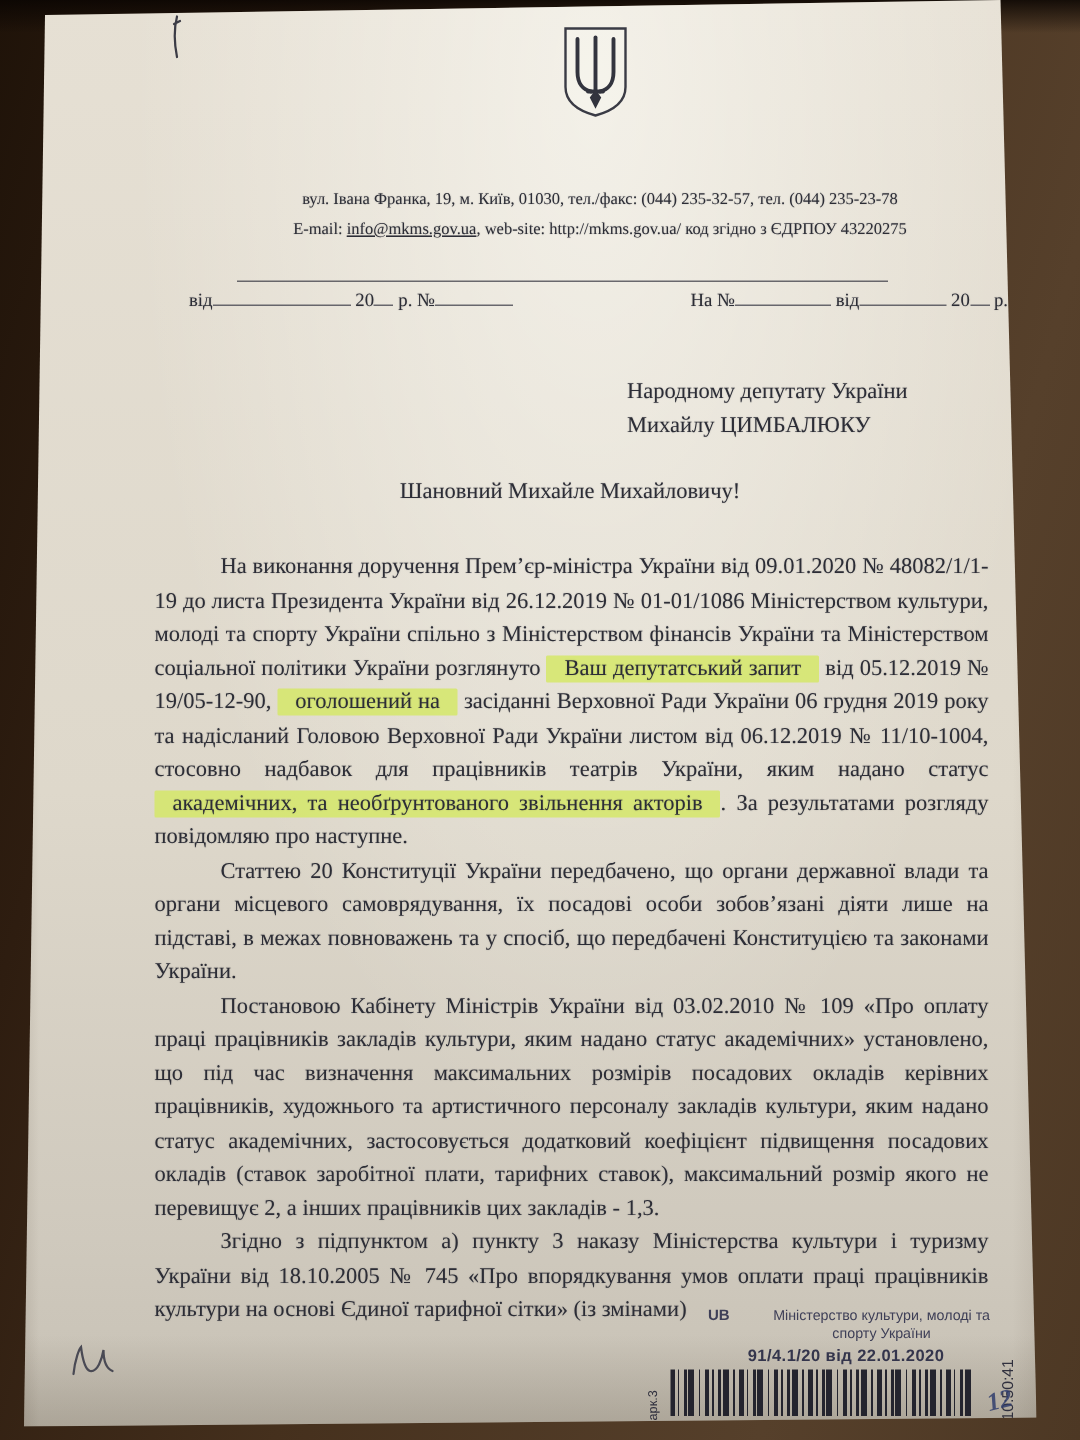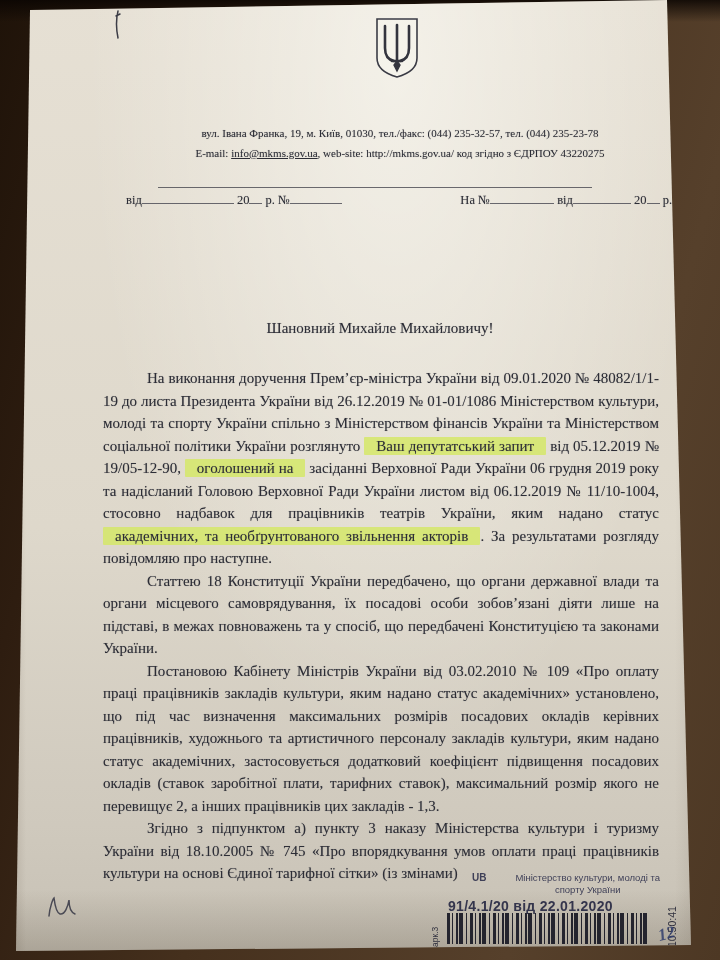--- a/index.html
+++ b/index.html
@@ -39,21 +39,21 @@
   .salutation{left:100px;top:320px;width:560px;font-size:15px;}
 
   .body-text{left:103px;top:367px;width:556px;font-size:15px;line-height:22.5px;text-align:justify;}
   .body-text p{margin:0;text-indent:44px;}
   .hl{background:rgba(213,231,105,0.85);color:inherit;padding:1px 12px;border-radius:1px;}
 
   .stamp{left:448px;top:872px;width:232px;font-family:"Liberation Sans",sans-serif;color:#3e3f57;}
   .stamp-head{display:flex;gap:9px;font-size:9.5px;line-height:12px;margin-left:24px;}
   .stamp-ub{font-weight:bold;font-size:10px;}
   .stamp-org{flex:1;text-align:center;}
-  .stamp-reg{text-align:left;font-weight:bold;font-size:14px;margin-top:2px;letter-spacing:.3px;color:#34354c;}
+  .stamp-reg{text-align:center;font-weight:bold;font-size:11px;margin-top:2px;letter-spacing:.3px;color:#34354c;}
 
   .barcode{left:447px;top:913px;width:202px;height:31px;
     background:repeating-linear-gradient(90deg,
       #24242e 0 3px, transparent 3px 5px,
       #24242e 5px 6px, transparent 6px 9px,
       #24242e 9px 11px, transparent 11px 12px,
       #24242e 12px 16px, transparent 16px 19px,
       #24242e 19px 20px, transparent 20px 23px);
   }
   .vtext{writing-mode:vertical-rl;transform:rotate(180deg);font-family:"Liberation Sans",sans-serif;color:#30303e;}
@@ -93,26 +93,30 @@
       <span>р. №</span><span class="blank" style="width:52px;"></span>
     </span>
     <span class="form-right">
       <span>На №</span><span class="blank" style="width:64px;"></span>
       <span>від</span><span class="blank" style="width:58px;"></span>
       <span>20</span><span class="blank" style="width:13px;"></span>
       <span>р.</span>
     </span>
   </div>
 
+  <div class="abs ink recipient">
+    <div>Народному депутату України</div>
+    <div>Михайлу ЦИМБАЛЮКУ</div>
+  </div>
 
   <div class="abs center ink salutation">Шановний Михайле Михайловичу!</div>
 
   <div class="abs ink body-text">
       <p><span>На виконання доручення Прем’єр-міністра України від 09.01.2020 № 48082/1/1-19 до листа Президента України від 26.12.2019 № 01-01/1086 Міністерством культури, молоді та спорту України спільно з Міністерством фінансів України та Міністерством соціальної політики України розглянуто </span><mark class="hl">Ваш депутатський запит</mark><span> від 05.12.2019 № 19/05-12-90, </span><mark class="hl">оголошений на</mark><span> засіданні Верховної Ради України 06 грудня 2019 року та надісланий Головою Верховної Ради України листом від 06.12.2019 № 11/10-1004, стосовно надбавок для працівників театрів України, яким надано статус </span><mark class="hl">академічних, та необґрунтованого звільнення акторів</mark><span>. За результатами розгляду повідомляю про наступне.</span></p>
-      <p><span>Статтею 18 Конституції України передбачено, що органи державної влади та органи місцевого самоврядування, їх посадові особи зобов’язані діяти лише на підставі, в межах повноважень та у спосіб, що передбачені Конституцією та законами України.</span></p>
+      <p><span>Статтею 20 Конституції України передбачено, що органи державної влади та органи місцевого самоврядування, їх посадові особи зобов’язані діяти лише на підставі, в межах повноважень та у спосіб, що передбачені Конституцією та законами України.</span></p>
       <p><span>Постановою Кабінету Міністрів України від 03.02.2010 № 109 «Про оплату праці працівників закладів культури, яким надано статус академічних» установлено, що під час визначення максимальних розмірів посадових окладів керівних працівників, художнього та артистичного персоналу закладів культури, яким надано статус академічних, застосовується додатковий коефіцієнт підвищення посадових окладів (ставок заробітної плати, тарифних ставок), максимальний розмір якого не перевищує 2, а інших працівників цих закладів - 1,3.</span></p>
       <p><span>Згідно з підпунктом а) пункту 3 наказу Міністерства культури і туризму України від 18.10.2005 № 745 «Про впорядкування умов оплати праці працівників культури на основі Єдиної тарифної сітки» (із змінами)</span></p>
     </div>
 
   <div class="abs stamp">
     <div class="stamp-head">
       <span class="stamp-ub">UB</span>
       <span class="stamp-org">
         <span>Міністерство культури, молоді та</span><br>
         <span>спорту України</span>

